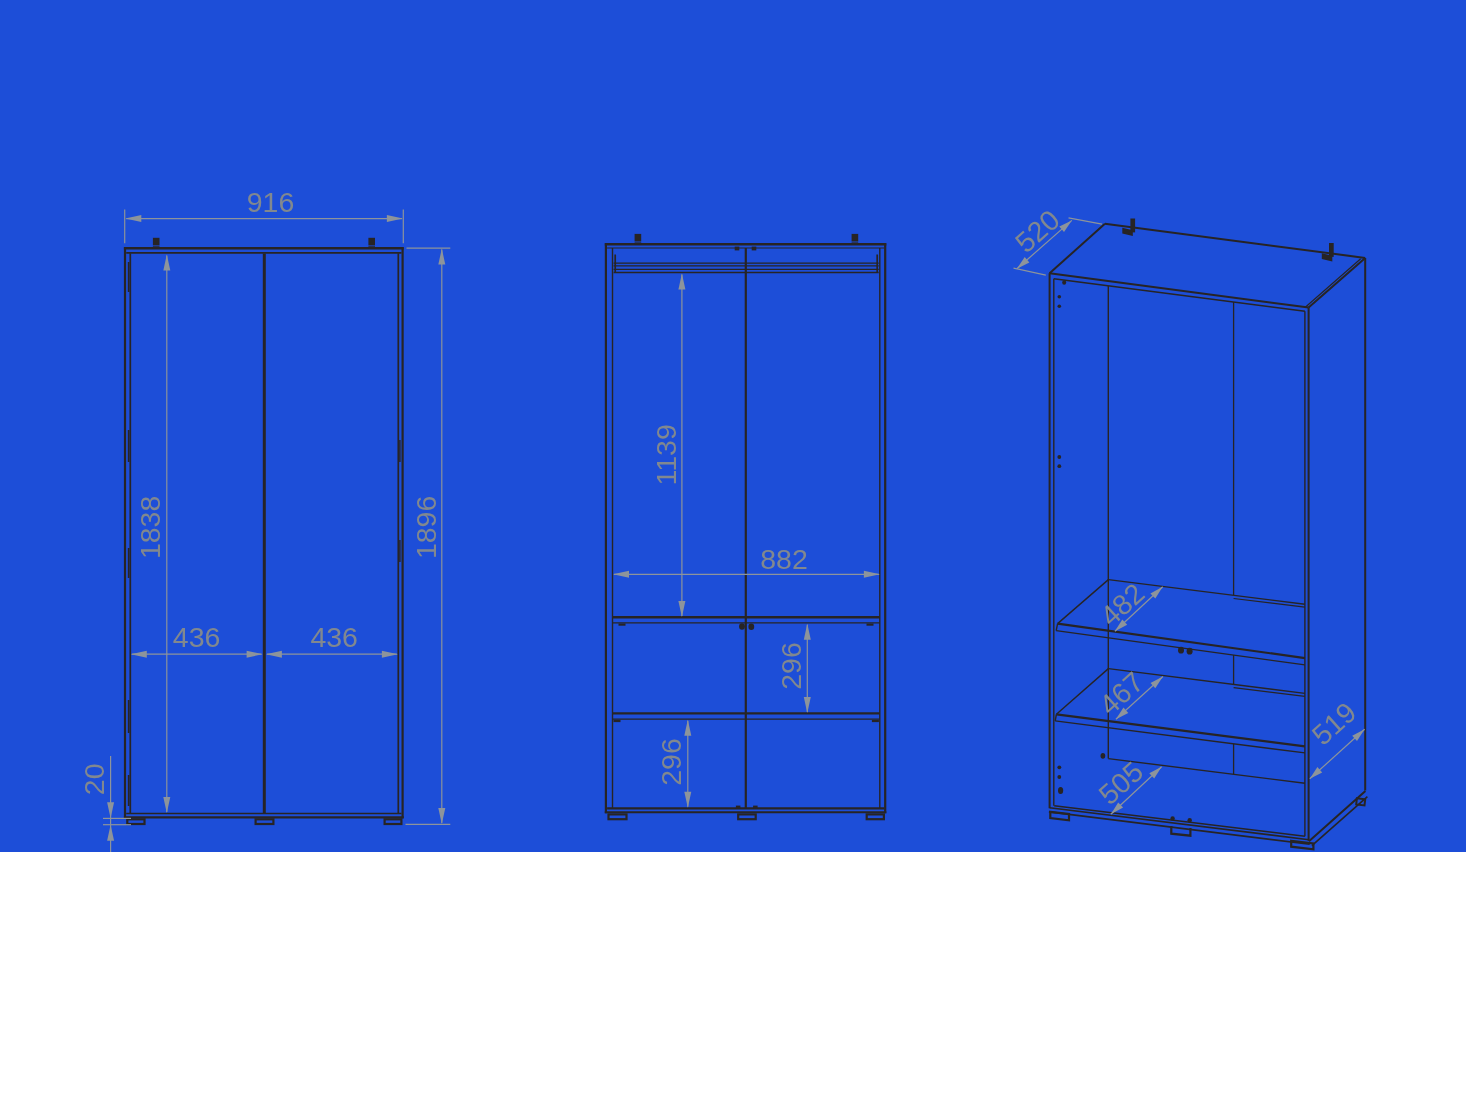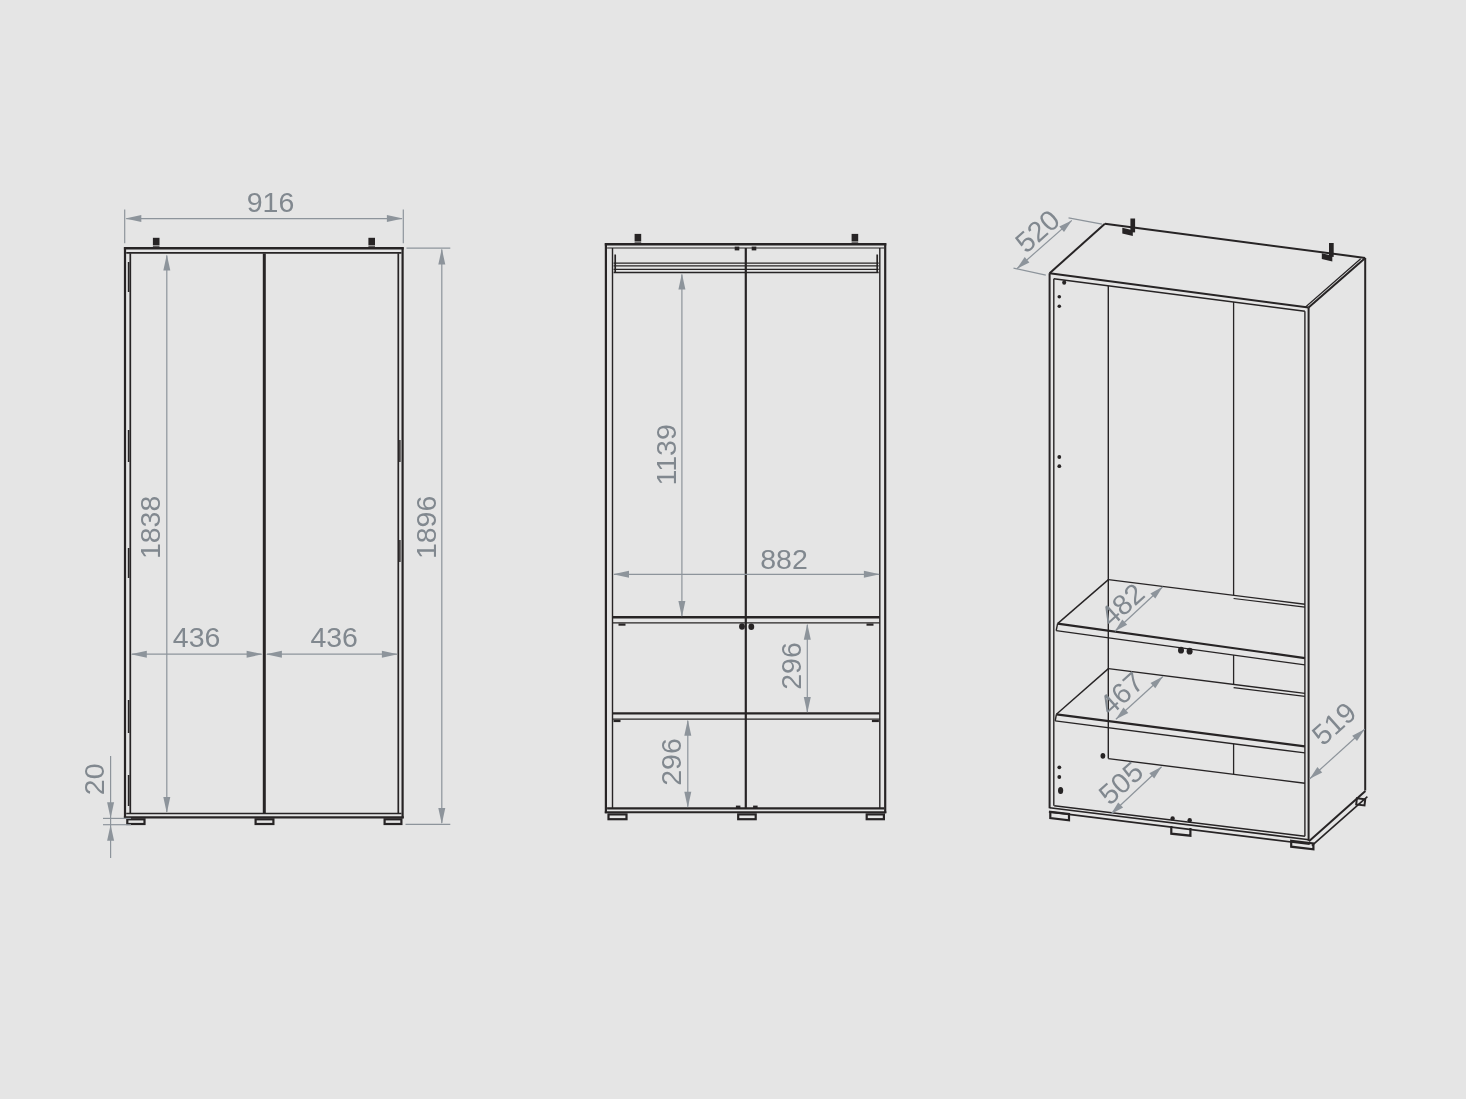--- a/index.html
+++ b/index.html
@@ -1,16 +1,16 @@
 <!DOCTYPE html>
 <html><head>
 <meta charset="utf-8">
 <style>
 html,body{margin:0;padding:0;background:#ffffff;}
-#page{width:1466px;height:1099px;position:relative;background:#e5e5e5;overflow:hidden;}
+#page{width:1466px;height:852px;position:relative;background:#1d4ed8;overflow:hidden;}
 svg{display:block;}
 text{font-family:"Liberation Sans",sans-serif;}
 </style>
 </head>
 <body>
 <div id="page">
 <svg width="1466" height="1099" viewBox="0 0 1466 1099">
 
 <g>
 

